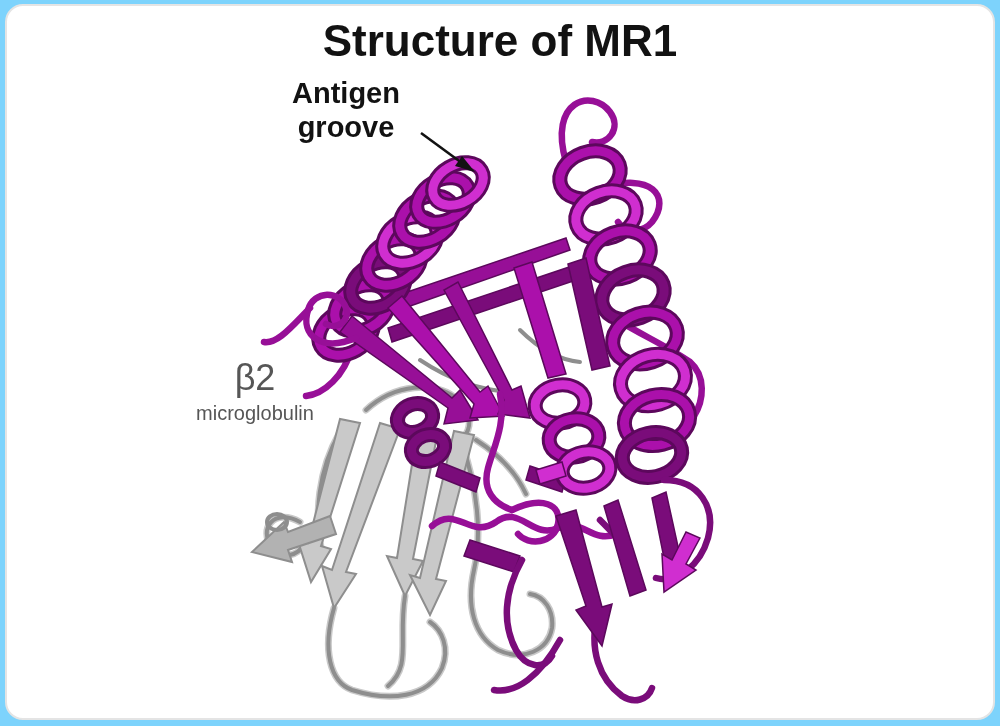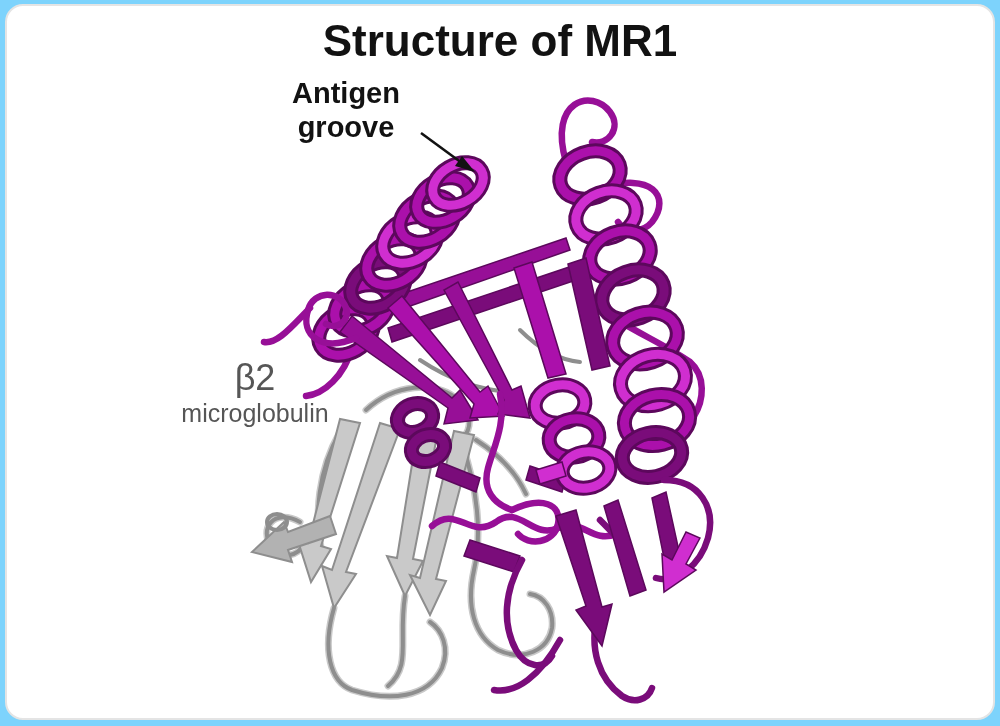--- a/index.html
+++ b/index.html
@@ -13,21 +13,21 @@
   .figure-title {
     position:absolute; left:0; top:16px; width:100%;
     text-align:center; font-size:44px; font-weight:bold;
     color:var(--ink, #121212); letter-spacing:0px; z-index:5;
   }
   .label { position:absolute; z-index:5; text-align:center; }
   .label span { display:block; }
   .antigen-label { left:258px; top:76px; width:176px; font-size:29px; line-height:34px; color:var(--ink,#121212); font-weight:700; }
   .b2m-label { left:150px; top:346px; width:210px; color:var(--label-gray,#565656); font-weight:normal;margin-top:12px; }
   .b2m-label .big { font-size:36px; line-height:40px; }
-  .b2m-label .small { font-size:25px; line-height:30px; }
+  .b2m-label .small { font-size:20px; line-height:30px; }
   .hc-label { left:595px; top:438px; width:200px; color:var(--label-purple,#8b1f8b); font-weight:bold; font-size:33px; line-height:38px; }
   svg.structure { position:absolute; left:0; top:0; width:1000px; height:726px; z-index:2; }
 
   
   .ring-o  { fill:none; stroke:var(--hc-deep,#5c085c); stroke-width:15; }
   .ring-i  { fill:none; stroke:var(--hc,#ab10ab); stroke-width:9; }
   .ring-ib { fill:none; stroke:var(--hc-bright,#d02ed0); stroke-width:9; }
   .ring-id { fill:none; stroke:var(--hc-dark,#7a0c7a); stroke-width:9; }
   .tube    { fill:none; stroke:var(--hc-mid,#970f97); stroke-width:6.5; stroke-linecap:round; }
   .tube-d  { fill:none; stroke:var(--hc-dark,#7a0c7a); stroke-width:6.5; stroke-linecap:round; }

